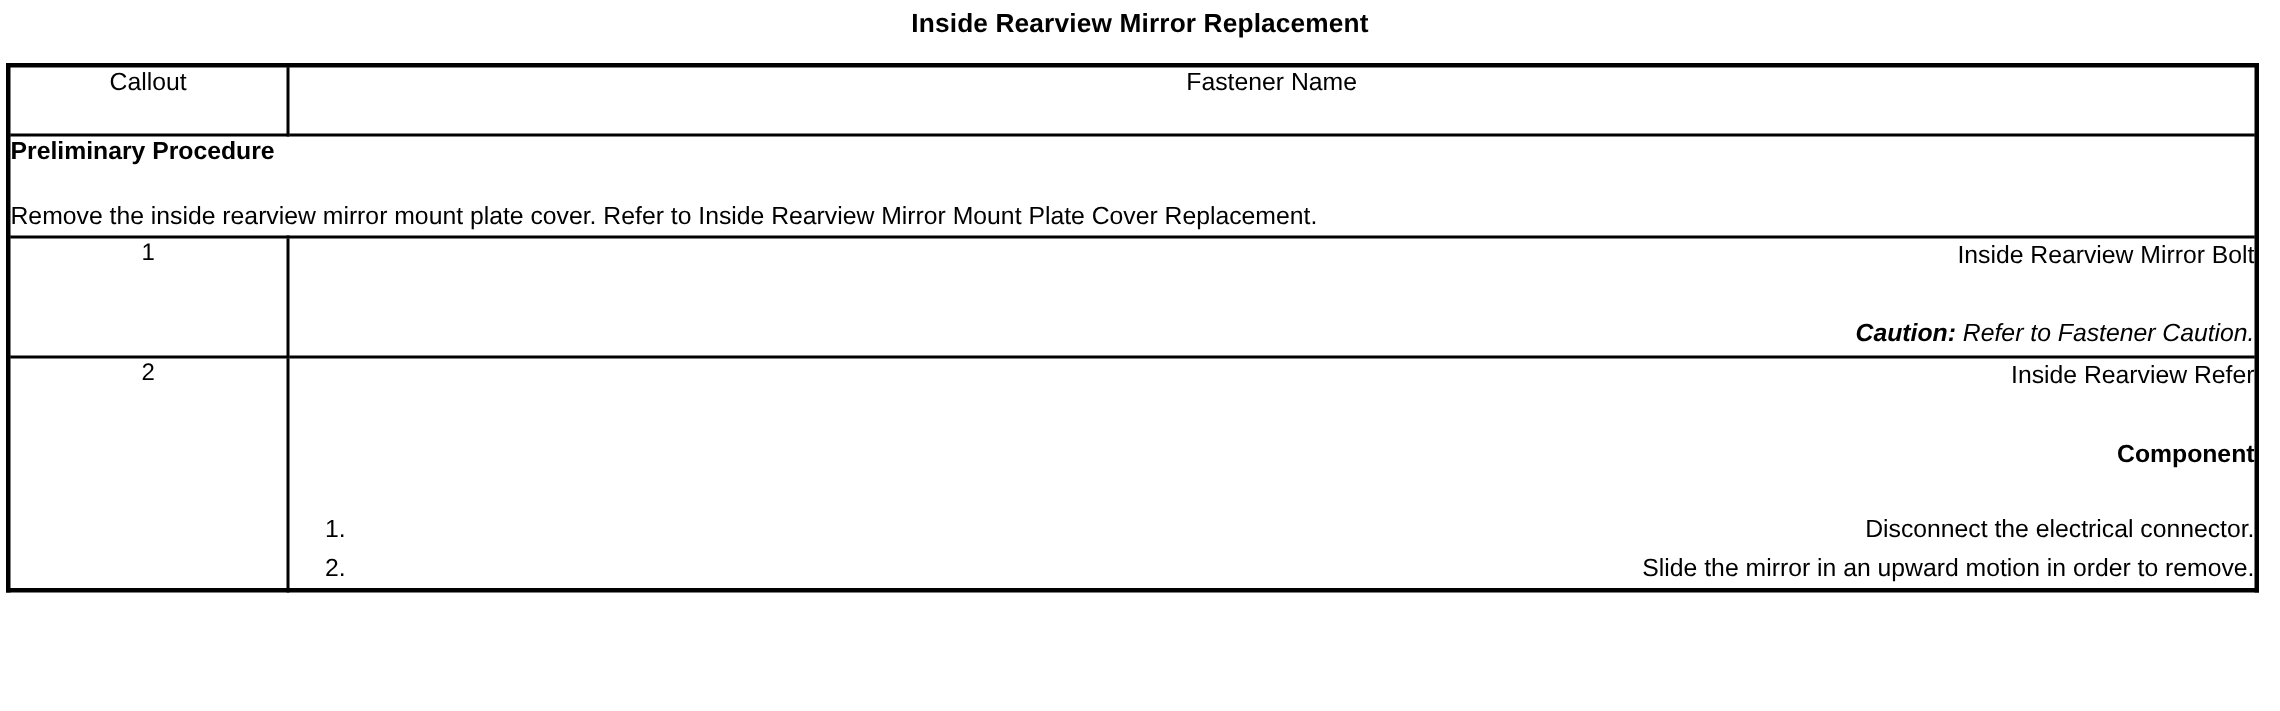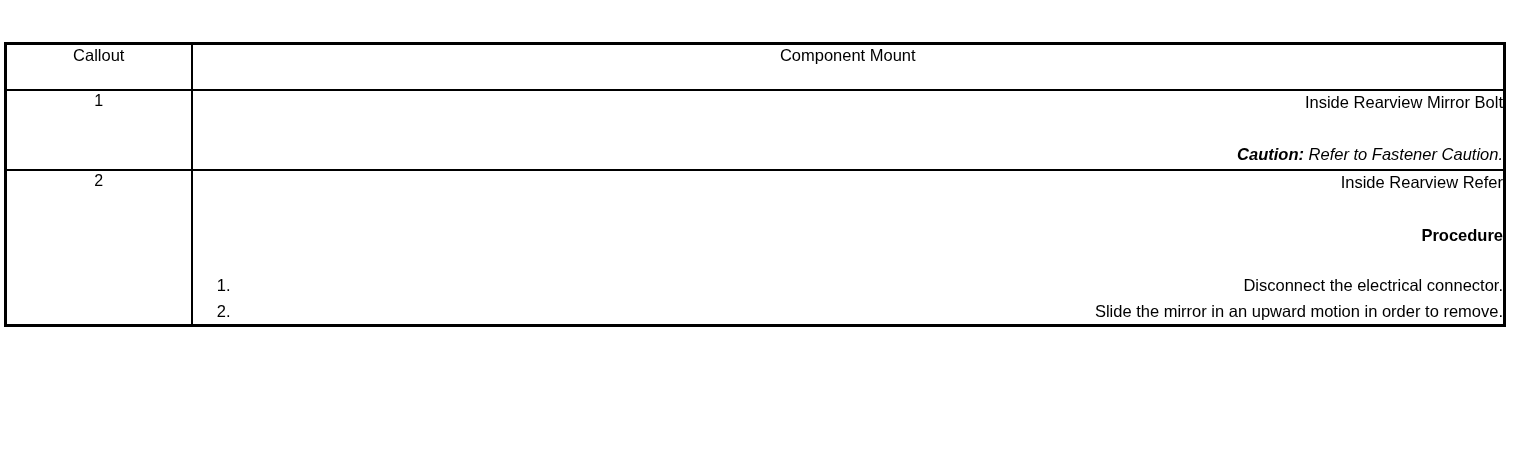--- a/index.html
+++ b/index.html
@@ -122,43 +122,50 @@
   }
   .step-text {
     flex: 1 1 auto;
   }
 </style>
 </head>
 <body>
 
 <div class="page">
 
+  <div class="doc-title">Inside Rearview Mirror Replacement</div>
 
   <table class="comp-table">
     <colgroup>
       <col class="col-callout">
       <col>
     </colgroup>
     <tbody>
       <tr>
         <th class="th-cell">Callout</th>
-        <th class="th-cell">Component Mount</th>
+        <th class="th-cell">Fastener Name</th>
+      </tr>
+      <tr>
+        <td class="prelim-cell" colspan="2">
+          <div class="prelim-heading">Preliminary Procedure</div>
+          <div class="prelim-body">Remove the inside rearview mirror mount plate cover. Refer to Inside Rearview Mirror Mount Plate Cover Replacement.</div>
+        </td>
       </tr>
       <tr>
         <td class="callout-cell">1</td>
         <td class="comp-cell">
           <div class="comp-line">Inside Rearview Mirror Bolt</div>
           <div class="caution-line"><span class="bold">Caution:</span><span> Refer to Fastener Caution.</span></div>
         </td>
       </tr>
       <tr>
         <td class="callout-cell">2</td>
         <td class="comp-cell">
           <div class="comp-line">Inside Rearview Refer</div>
-          <div class="sub-heading">Procedure</div>
+          <div class="sub-heading">Component</div>
           <ol class="steps">
             <li>
               <span class="step-num">1.</span>
               <span class="step-text">Disconnect the electrical connector.</span>
             </li>
             <li>
               <span class="step-num">2.</span>
               <span class="step-text">Slide the mirror in an upward motion in order to remove.</span>
             </li>
           </ol>

